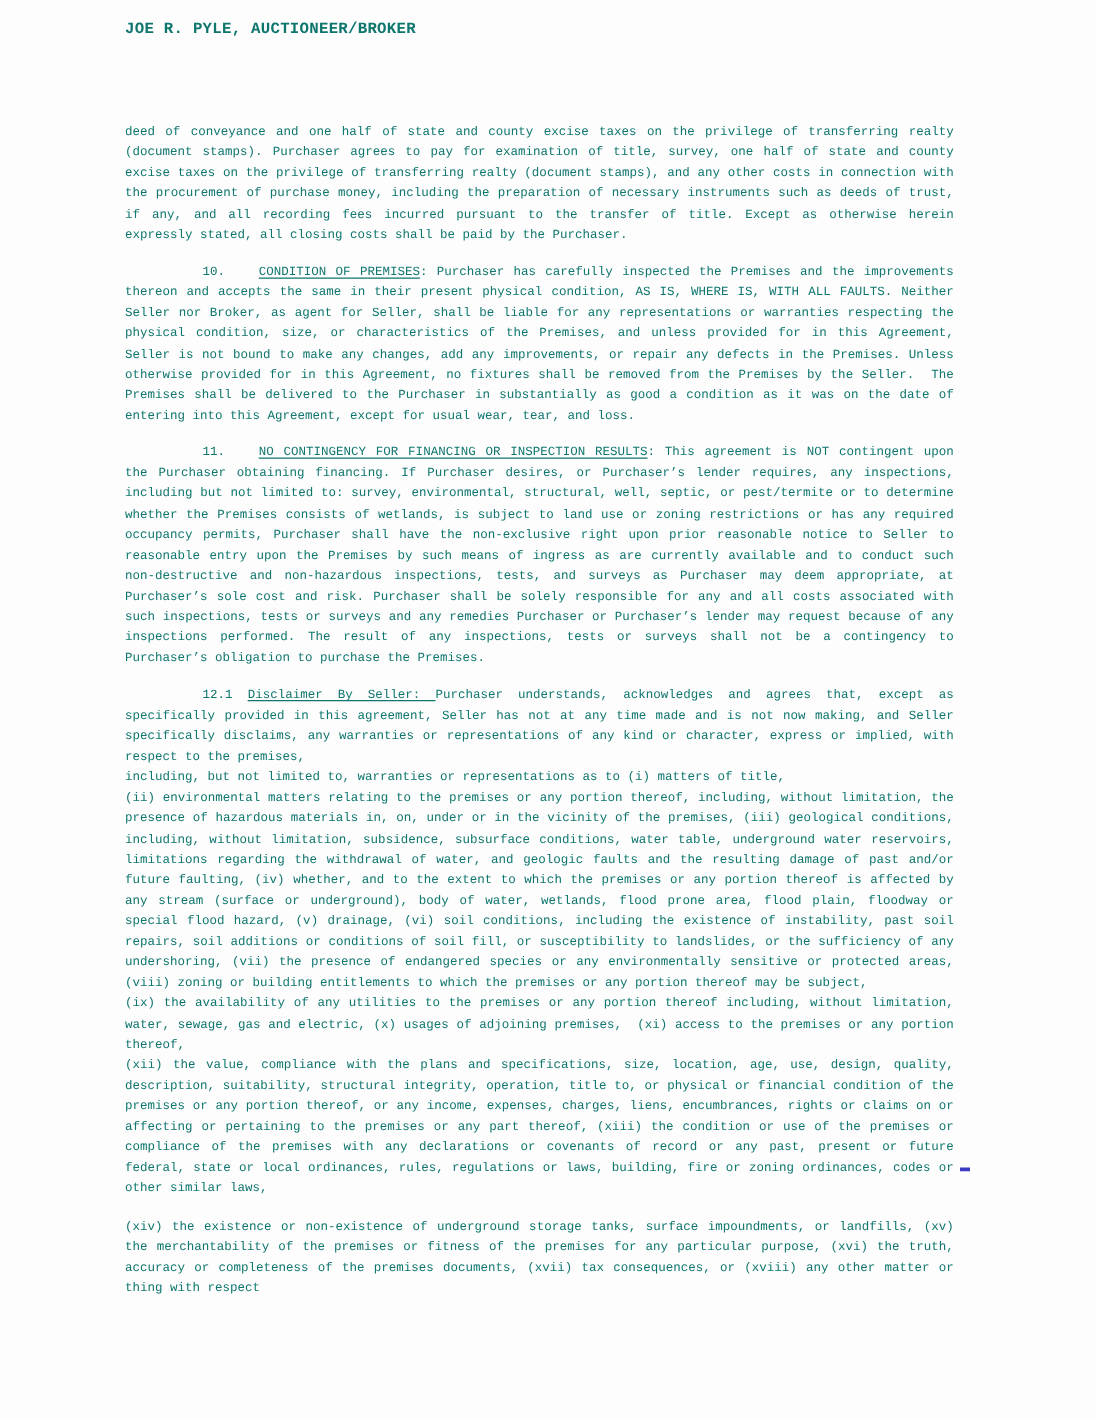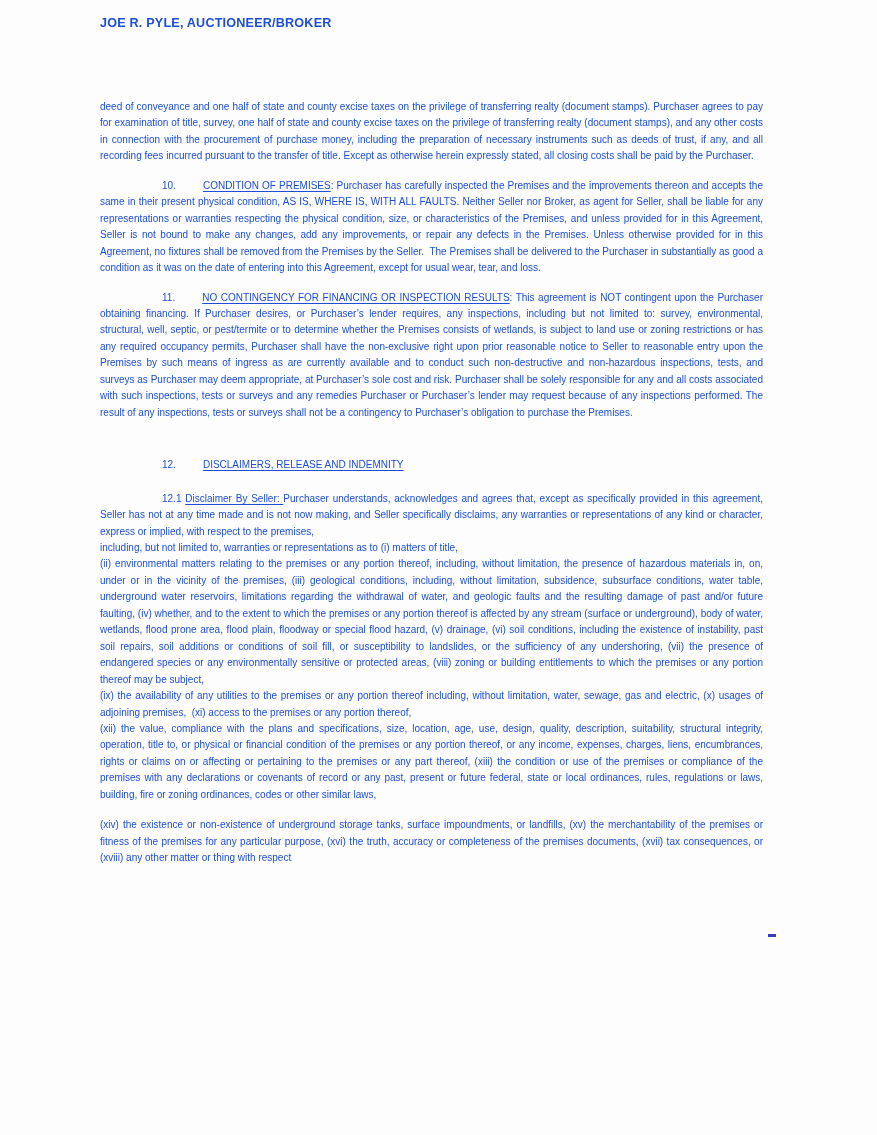--- a/index.html
+++ b/index.html
@@ -1,22 +1,22 @@
 <!DOCTYPE html>
 <html><head>
 <meta charset="utf-8">
 <style>
   html, body { margin: 0; padding: 0; background: #ffffff; }
   .page {
     position: relative;
     width: 877px;
     height: 1135px;
     background: #fdfdfd;
-    font-family: Liberation Sans, sans-serif;
-    color: #1d4ed8;
+    font-family: Liberation Mono, monospace;
+    color: #0f766e;
     overflow: hidden;
   }
   .header {
     position: absolute;
     left: 100px;
     top: 16px;
     font-size: 12.6px;
     font-weight: bold;
     letter-spacing: 0.2px;
     white-space: nowrap;
@@ -69,21 +69,20 @@
 <body>
 
 <div class="page">
 
   <div class="header">JOE R. PYLE, AUCTIONEER/BROKER</div>
 
   <div class="content">
     <p class="jp">deed of conveyance and one half of state and county excise taxes on the privilege of transferring realty (document stamps). Purchaser agrees to pay for examination of title, survey, one half of state and county excise taxes on the privilege of transferring realty (document stamps), and any other costs in connection with the procurement of purchase money, including the preparation of necessary instruments such as deeds of trust, if any, and all recording fees incurred pursuant to the transfer of title. Except as otherwise herein expressly stated, all closing costs shall be paid by the Purchaser.</p>
     <p class="jp ind"><span>10.</span><span class="tab"></span><span class="u">CONDITION OF PREMISES</span><span>: </span><span>Purchaser has carefully inspected the Premises and the improvements thereon and accepts the same in their present physical condition, AS IS, WHERE IS, WITH ALL FAULTS. Neither Seller nor Broker, as agent for Seller, shall be liable for any representations or warranties respecting the physical condition, size, or characteristics of the Premises, and unless provided for in this Agreement, Seller is not bound to make any changes, add any improvements, or repair any defects in the Premises. Unless otherwise provided for in this Agreement, no fixtures shall be removed from the Premises by the Seller.  The Premises shall be delivered to the Purchaser in substantially as good a condition as it was on the date of entering into this Agreement, except for usual wear, tear, and loss.</span></p>
     <p class="jp ind"><span>11.</span><span class="tab"></span><span class="u">NO CONTINGENCY FOR FINANCING OR INSPECTION RESULTS</span><span>: </span><span>This agreement is NOT contingent upon the Purchaser obtaining financing. If Purchaser desires, or Purchaser’s lender requires, any inspections, including but not limited to: survey, environmental, structural, well, septic, or pest/termite or to determine whether the Premises consists of wetlands, is subject to land use or zoning restrictions or has any required occupancy permits, Purchaser shall have the non-exclusive right upon prior reasonable notice to Seller to reasonable entry upon the Premises by such means of ingress as are currently available and to conduct such non-destructive and non-hazardous inspections, tests, and surveys as Purchaser may deem appropriate, at Purchaser’s sole cost and risk. Purchaser shall be solely responsible for any and all costs associated with such inspections, tests or surveys and any remedies Purchaser or Purchaser’s lender may request because of any inspections performed. The result of any inspections, tests or surveys shall not be a contingency to Purchaser’s obligation to purchase the Premises.</span></p>
-    <p class="hd ind"><span>12.</span><span class="tab"></span><span class="u">DISCLAIMERS, RELEASE AND INDEMNITY</span></p>
     <p class="jp ind mb0"><span>12.1</span><span> </span><span class="u">Disclaimer By Seller:&nbsp;</span><span>Purchaser understands, acknowledges and agrees that, except as specifically provided in this agreement, Seller has not at any time made and is not now making, and Seller specifically disclaims, any warranties or representations of any kind or character, express or implied, with respect to the premises,
 including, but not limited to, warranties or representations as to (i) matters of title,</span></p>
     <p class="jp mb8">(ii) environmental matters relating to the premises or any portion thereof, including, without limitation, the presence of hazardous materials in, on, under or in the vicinity of the premises, (iii) geological conditions, including, without limitation, subsidence, subsurface conditions, water table, underground water reservoirs, limitations regarding the withdrawal of water, and geologic faults and the resulting damage of past and/or future faulting, (iv) whether, and to the extent to which the premises or any portion thereof is affected by any stream (surface or underground), body of water, wetlands, flood prone area, flood plain, floodway or special flood hazard, (v) drainage, (vi) soil conditions, including the existence of instability, past soil repairs, soil additions or conditions of soil fill, or susceptibility to landslides, or the sufficiency of any undershoring, (vii) the presence of endangered species or any environmentally sensitive or protected areas, (viii) zoning or building entitlements to which the premises or any portion thereof may be subject,</p>
     <p class="jp mb3">(ix) the availability of any utilities to the premises or any portion thereof including, without limitation, water, sewage, gas and electric, (x) usages of adjoining premises,  (xi) access to the premises or any portion thereof,
 (xii) the value, compliance with the plans and specifications, size, location, age, use, design, quality, description, suitability, structural integrity, operation, title to, or physical or financial condition of the premises or any portion thereof, or any income, expenses, charges, liens, encumbrances, rights or claims on or affecting or pertaining to the premises or any part thereof, (xiii) the condition or use of the premises or compliance of the premises with any declarations or covenants of record or any past, present or future federal, state or local ordinances, rules, regulations or laws, building, fire or zoning ordinances, codes or other similar laws,</p>
     <p class="jp mb0">(xiv) the existence or non-existence of underground storage tanks, surface impoundments, or landfills, (xv) the merchantability of the premises or fitness of the premises for any particular purpose, (xvi) the truth, accuracy or completeness of the premises documents, (xvii) tax consequences, or (xviii) any other matter or thing with respect</p>
   </div>
 
 
   <div class="stray-mark" style="background: rgb(59, 59, 192);"></div>

